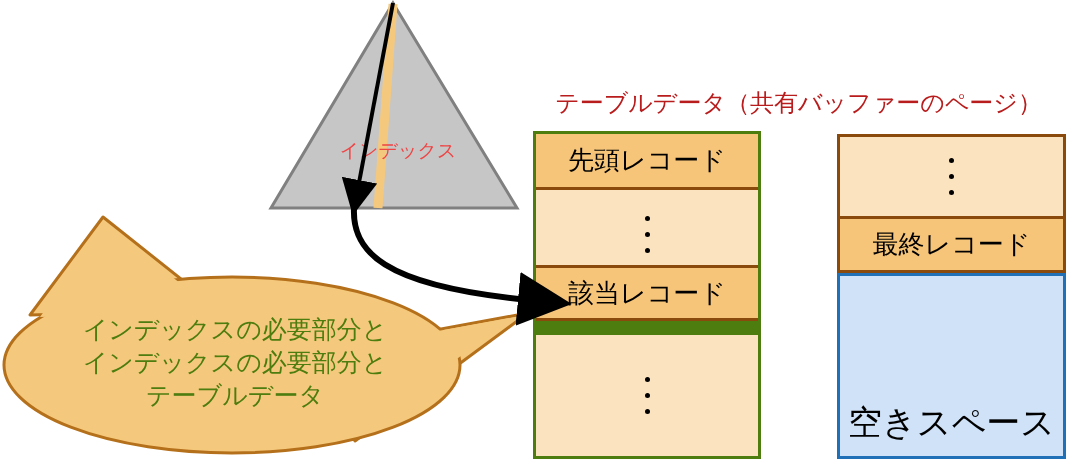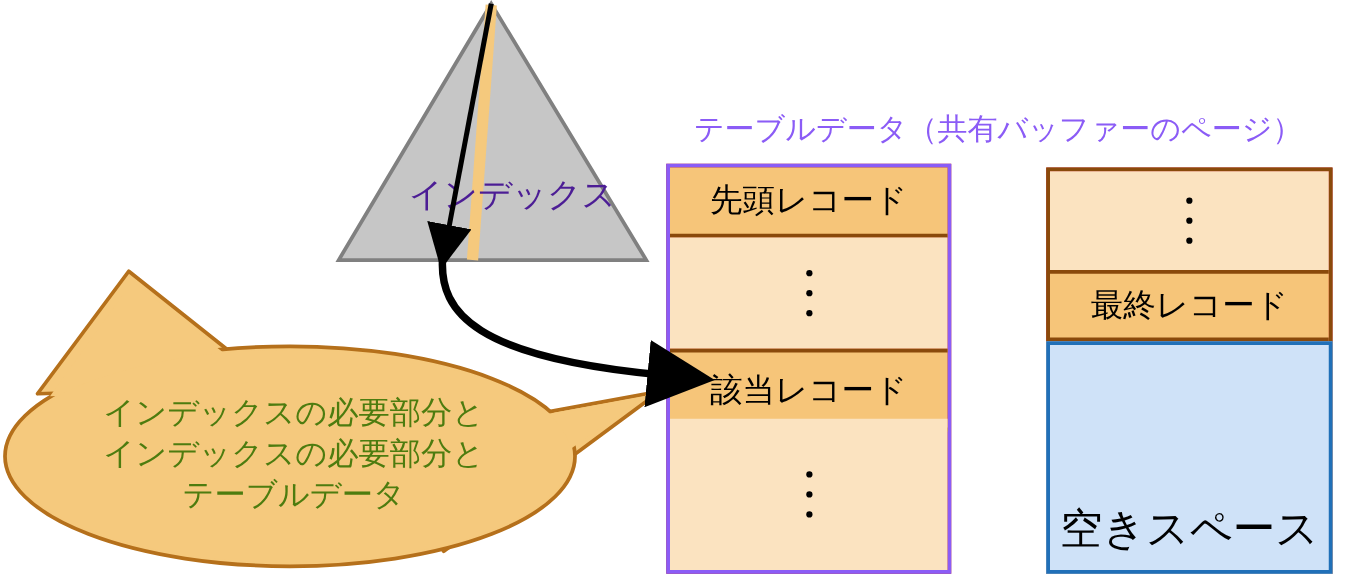--- a/index.html
+++ b/index.html
@@ -21,26 +21,26 @@
   
   #index-triangle-svg {
     position: absolute;
     left: 268px;
     top: 0px;
     width: 252px;
     height: 216px;
   }
   #index-label {
     position: absolute;
-    left: 284px;
+    left: 272px;
     top: 138px;
     width: 252px;
     text-align: center;
-    font-size: 27px;
-    color: #4c1d95;
+    font-size: 19px;
+    color: #ef4444;
     letter-spacing: 0px;
     white-space: nowrap;
     z-index: 5;
   }
 
   
   #callout-svg {
     position: absolute;
     left: 0px;
     top: 205px;
@@ -73,29 +73,29 @@
   }
 
   
   #table-heading {
     position: absolute;
     left: 516px;
     top: 87px;
     width: 565px;
     text-align: center;
     font-size: 24px;
-    color: #8b5cf6;
+    color: #b91c1c;
     white-space: nowrap;
   }
 
   .page-box {
     position: absolute;
-    border: 3px solid #8b5cf6;
+    border: 3px solid #4d7c0f;
     box-sizing: border-box;
-    background: #b91c1c;
+    background: #4d7c0f;
     text-align: center;
   }
   #page-box-left {
     left: 533px;
     top: 131px;
     width: 228px;
     height: 328px;
   }
   #page-box-right {
     left: 837px;
@@ -214,21 +214,21 @@
     </div>
 
     <div class="row row-ellipsis" style="top:56px; height:89px;">
       <span class="dots">
           <i></i>
           <i></i>
           <i></i>
         </span>
     </div>
 
-    <div class="row row-record" style="top:145px; height:66px;">
+    <div class="row row-record" style="top:131px; height:56px;">
       <span>該当レコード</span>
     </div>
 
     <div class="row row-ellipsis" style="top:201px; height:121px;">
       <span class="dots">
           <i></i>
           <i></i>
           <i></i>
         </span>
     </div>

